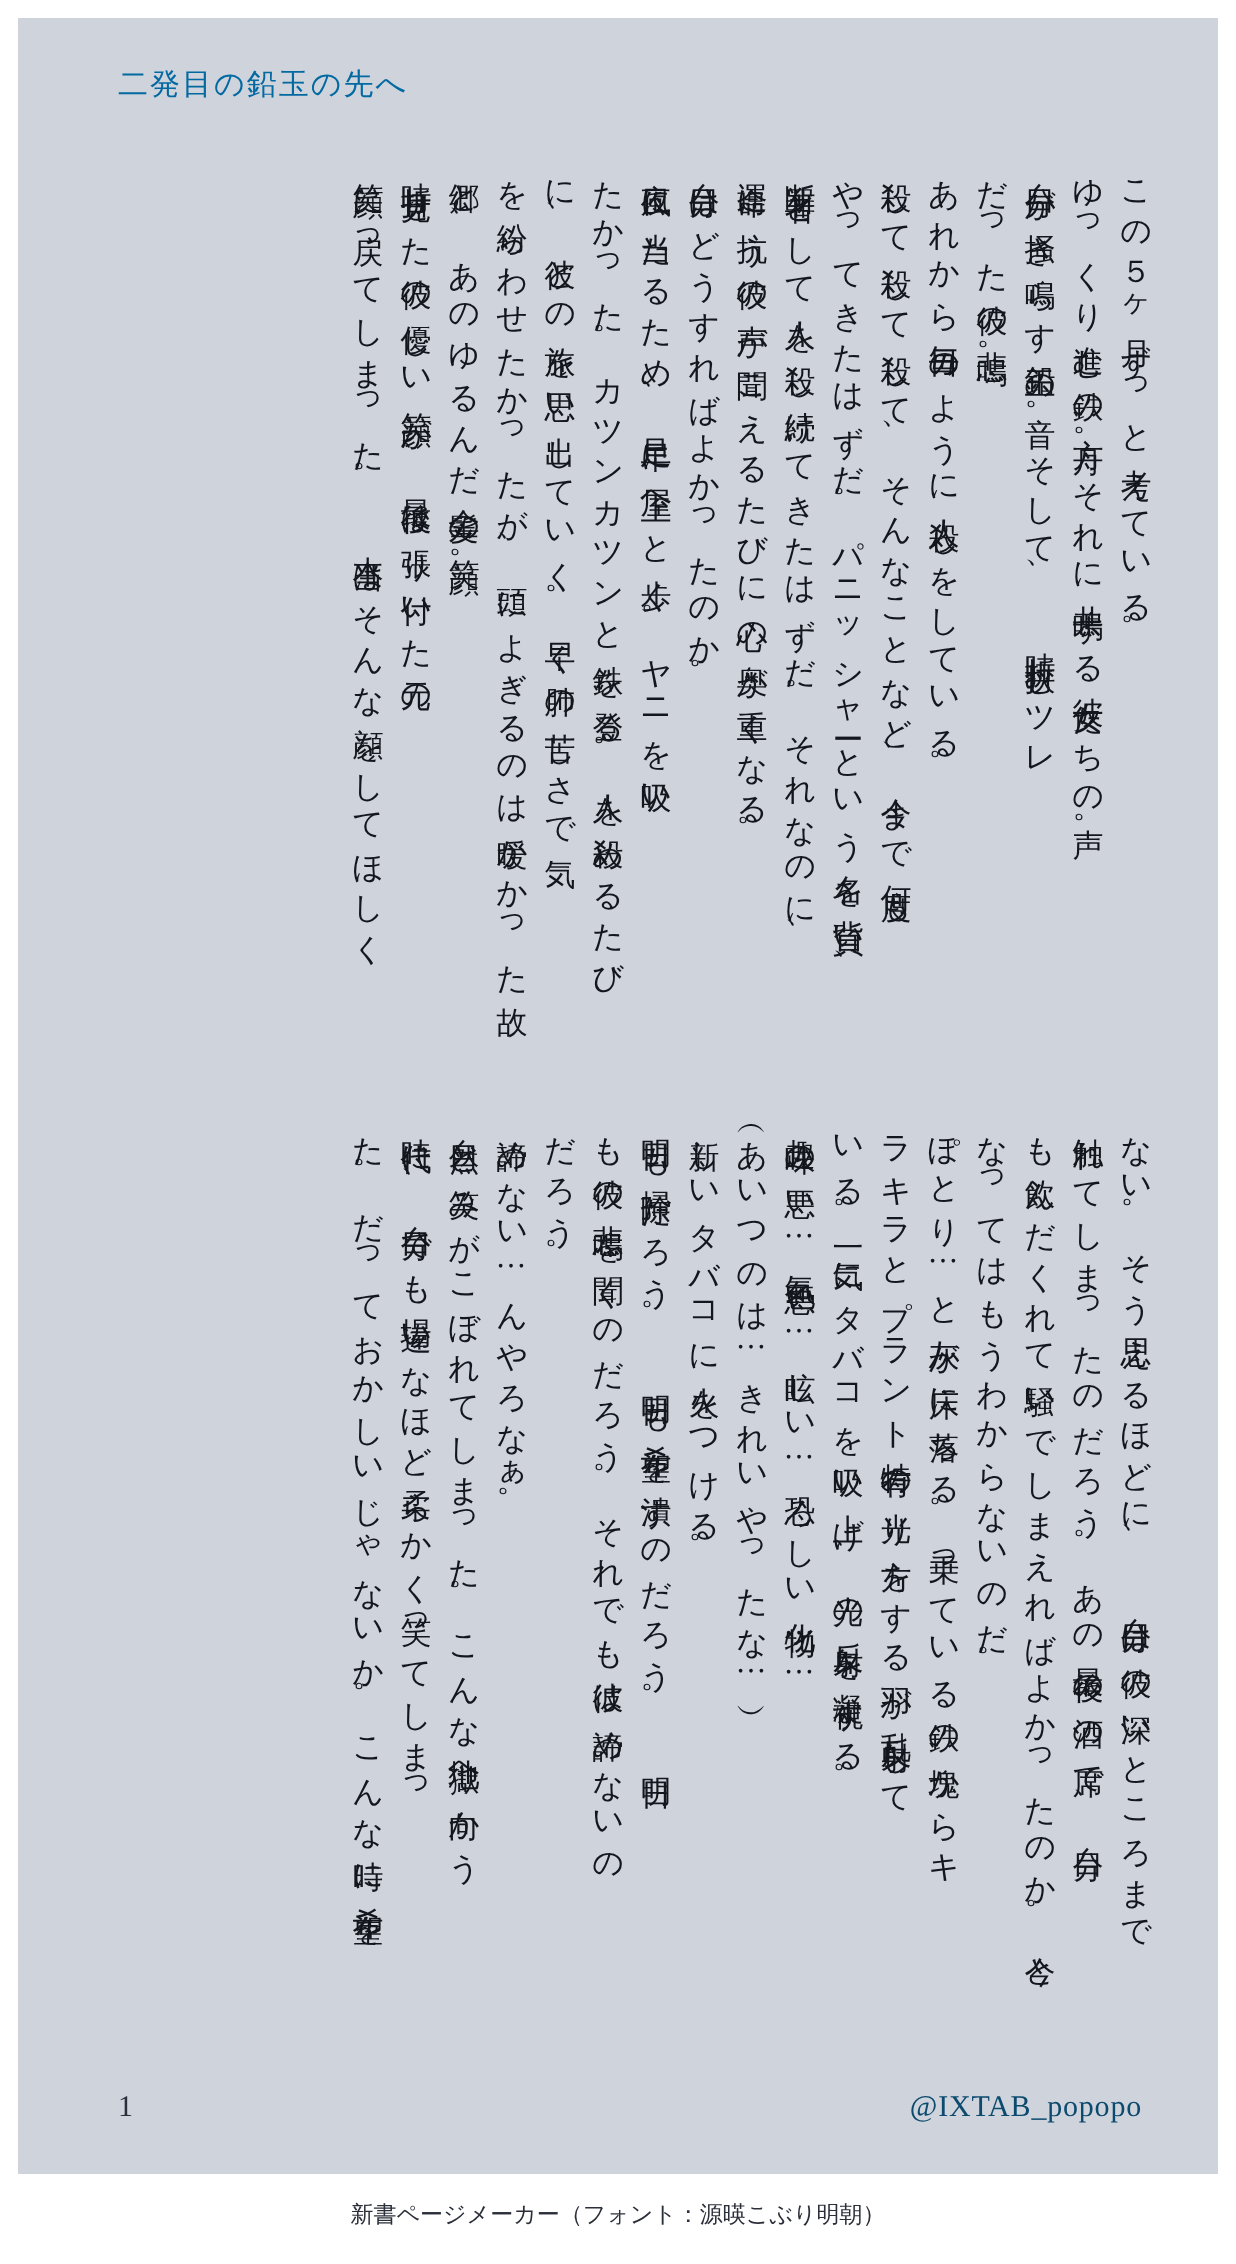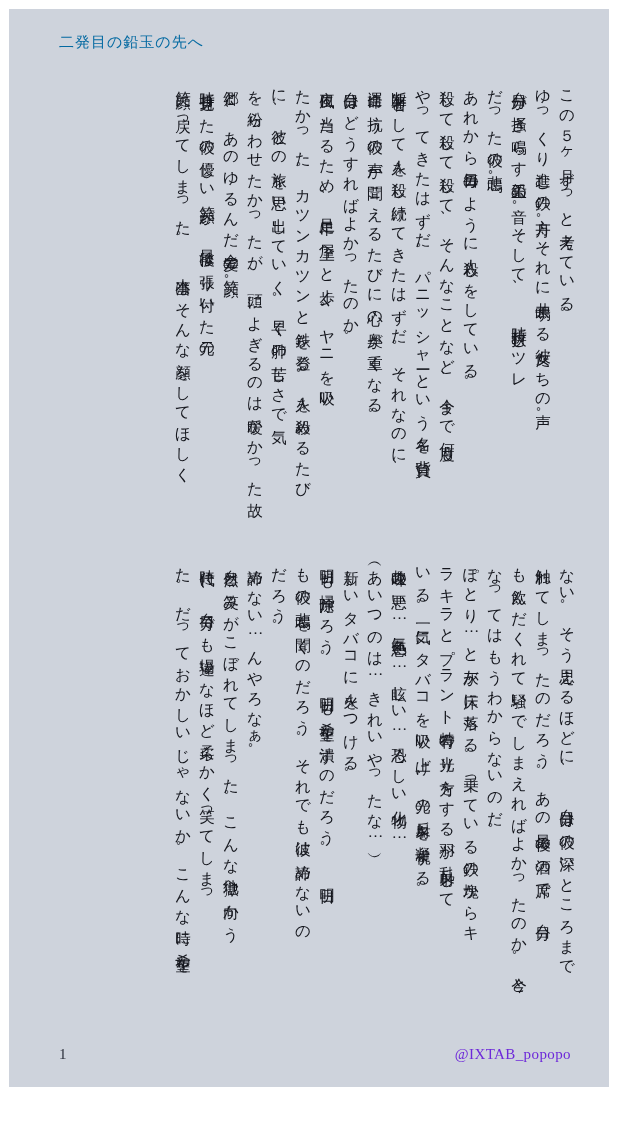--- a/index.html
+++ b/index.html
@@ -96,21 +96,21 @@
     left: 50px;
     bottom: 24px;
     font-size: 15px;
     color: #2b2f3a;
   }
   #handle {
     position: absolute;
     right: 38px;
     bottom: 24px;
     font-size: 15px;
-    color: #6d28d9;
+    color: #0c4a6e;
     letter-spacing: 0.4px;
   }
 
   
   #footer {
     position: absolute;
     left: 0;
     right: 0;
     top: 1100px;
     text-align: center;
@@ -168,14 +168,15 @@
         <div class="vcol">時代に、自分でも場違いなほど柔らかく笑ってしまっ</div>
         <div class="vcol">た。だっておかしいじゃないか。こんな時に希望を</div>
       </div>
 
       <div id="page-num">1</div>
       <div id="handle">@IXTAB_popopo</div>
 
     </div>
   </div>
 
+  <div id="footer">新書ページメーカー（フォント：源暎こぶり明朝）</div>
 
 </div>
 
 </body></html>

